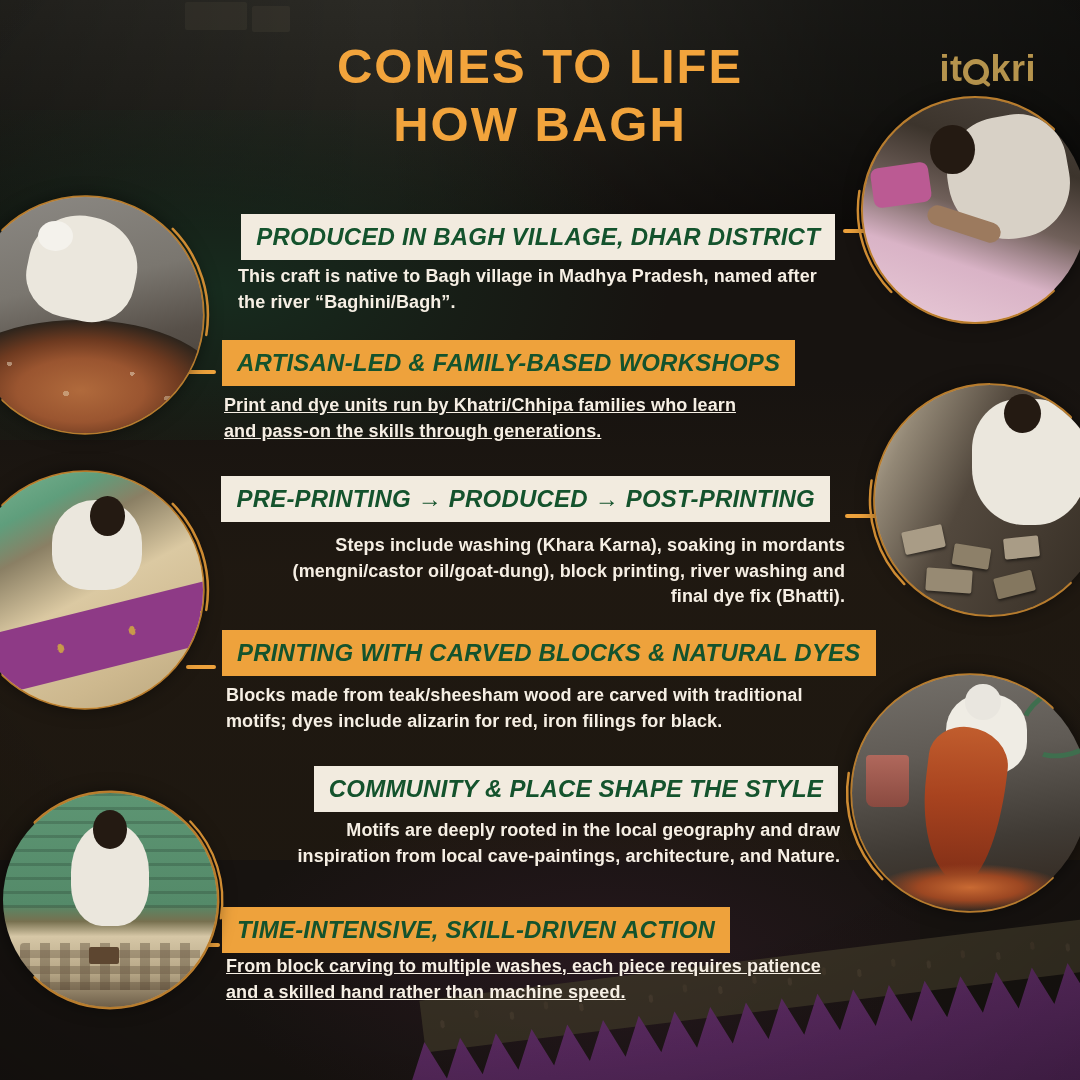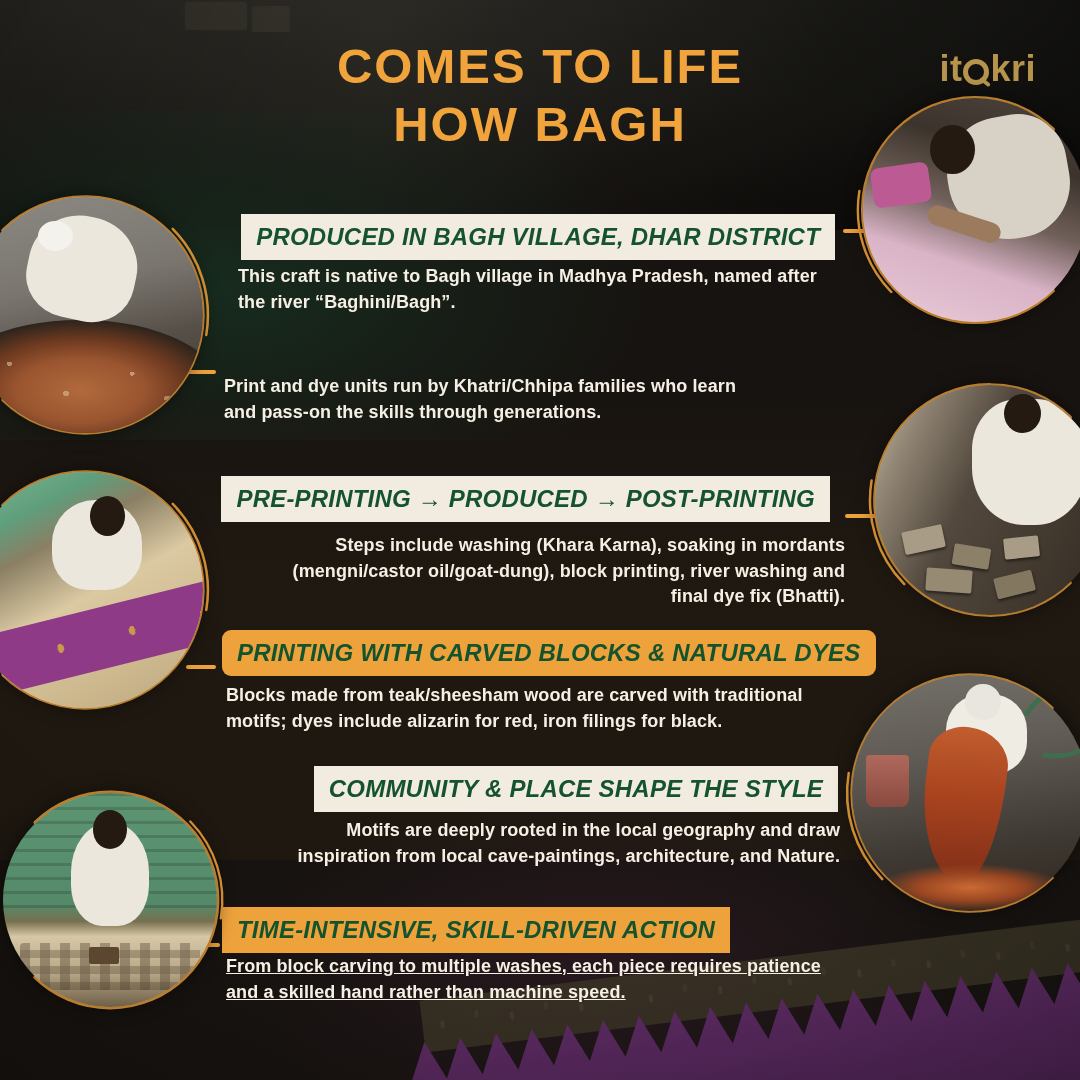--- a/index.html
+++ b/index.html
@@ -42,23 +42,23 @@
   .logo-o::after{content:"";position:absolute;right:-7px;bottom:-4px;width:12px;height:4px;
     background:#B6944D;border-radius:2px;transform:rotate(38deg);}
   
   .bar{position:absolute;display:inline-block;padding:9px 15px;font-style:italic;
     font-weight:800;font-size:24px;letter-spacing:.2px;color:#14532d;white-space:nowrap;}
   .bar.cream{background:#F2EBDF;}
   .bar.orange{background:#EEA23C;}
   .body-text{position:absolute;margin:0;font-weight:700;font-size:18px;line-height:1.42;
     color:#F6EFE4;letter-spacing:.1px;}
   .bar1{right:245px;top:214px;} .body1{right:242px;top:264px;width:600px;text-align:left;}
-  .bar2{left:222px;top:340px;}  .body2{left:224px;top:374px;width:530px;}
+  .bar2{left:222px;top:340px;}  .body2{left:224px;top:393px;width:530px;text-decoration:underline;}
   .bar3{right:250px;top:476px;} .body3{right:235px;top:533px;width:560px;text-align:right;}
-  .bar4{left:222px;top:630px;border-radius:9px;}  .body4{left:226px;top:683px;width:585px;}
+  .bar4{left:222px;top:630px;}  .body4{left:226px;top:683px;width:585px;}
   .bar5{right:242px;top:766px;} .body5{right:240px;top:818px;width:545px;text-align:right;}
   .bar6{left:222px;top:907px;}  .body6{left:226px;top:954px;width:600px;text-decoration:underline;}
   .conn{position:absolute;height:4px;background:#EEA23C;border-radius:2px;}
   .conn1{left:843px;top:229px;width:30px;}
   .conn2{left:186px;top:370px;width:30px;}
   .conn3{left:845px;top:514px;width:32px;}
   .conn4{left:186px;top:665px;width:30px;}
   .conn6{left:196px;top:943px;width:24px;}
   
   .photo-wrap{position:absolute;}
@@ -165,20 +165,23 @@
     <span class="logo-o"></span>
     <span>kri</span>
   </div>
 
   <div class="bar cream bar1">
     <span>PRODUCED IN BAGH VILLAGE, DHAR DISTRICT</span>
   </div>
   <p class="body-text body1">This craft is native to Bagh village in Madhya Pradesh, named after the river “Baghini/Bagh”.</p>
   <div class="conn conn1"></div>
 
+  <div class="bar orange bar2">
+    <span>ARTISAN-LED &amp; FAMILY-BASED WORKSHOPS</span>
+  </div>
   <p class="body-text body2">Print and dye units run by Khatri/Chhipa families who learn and pass-on the skills through generations.</p>
   <div class="conn conn2"></div>
 
   <div class="bar cream bar3">
     <span>PRE-PRINTING → PRODUCED → POST-PRINTING</span>
   </div>
   <p class="body-text body3">Steps include washing (Khara Karna), soaking in mordants (mengni/castor oil/goat-dung), block printing, river washing and final dye fix (Bhatti).</p>
   <div class="conn conn3"></div>
 
   <div class="bar orange bar4">

